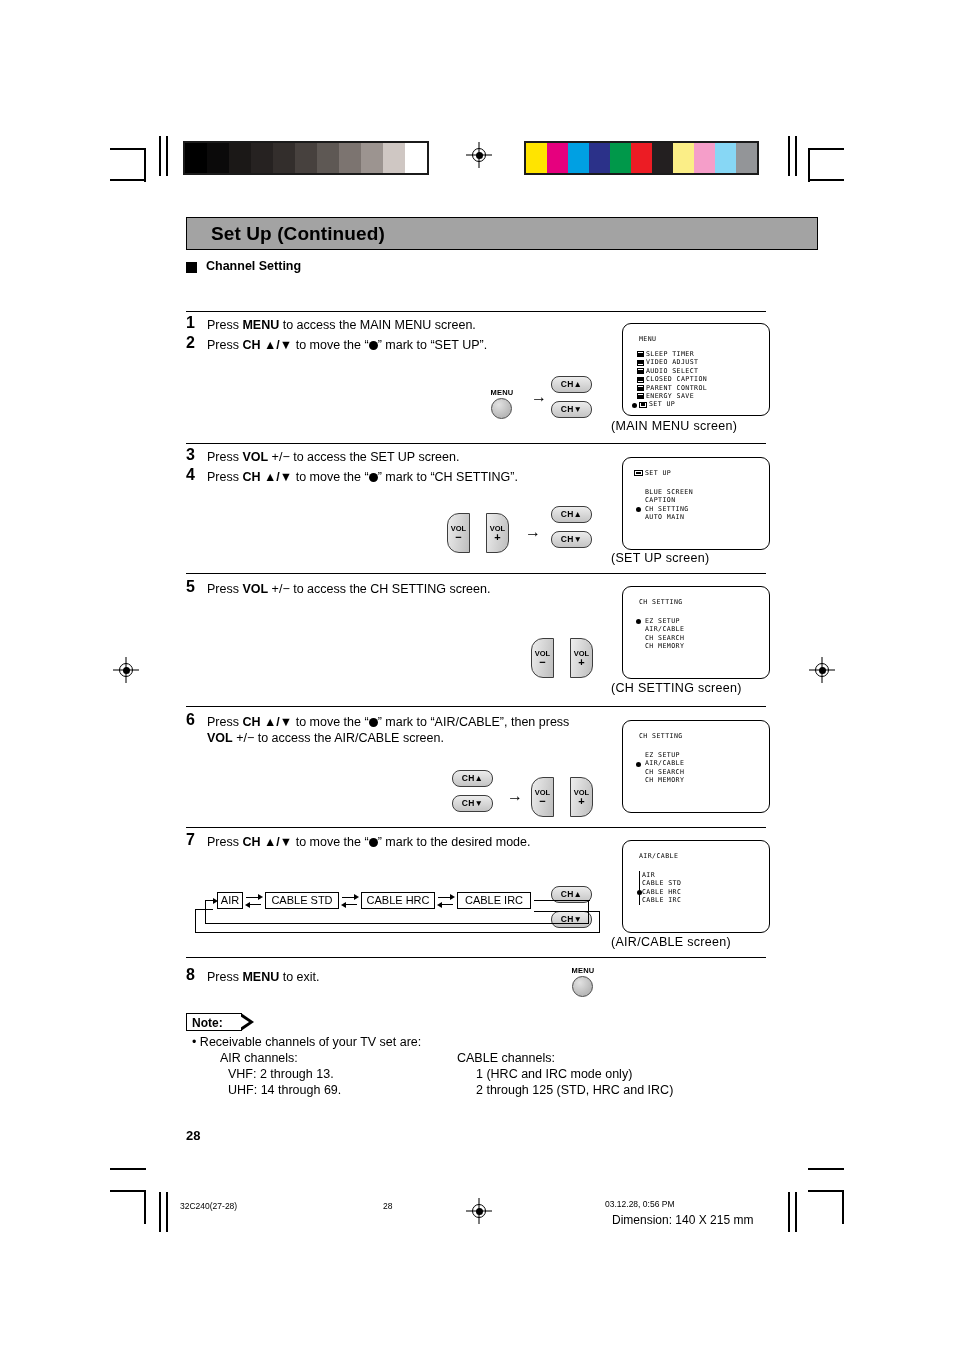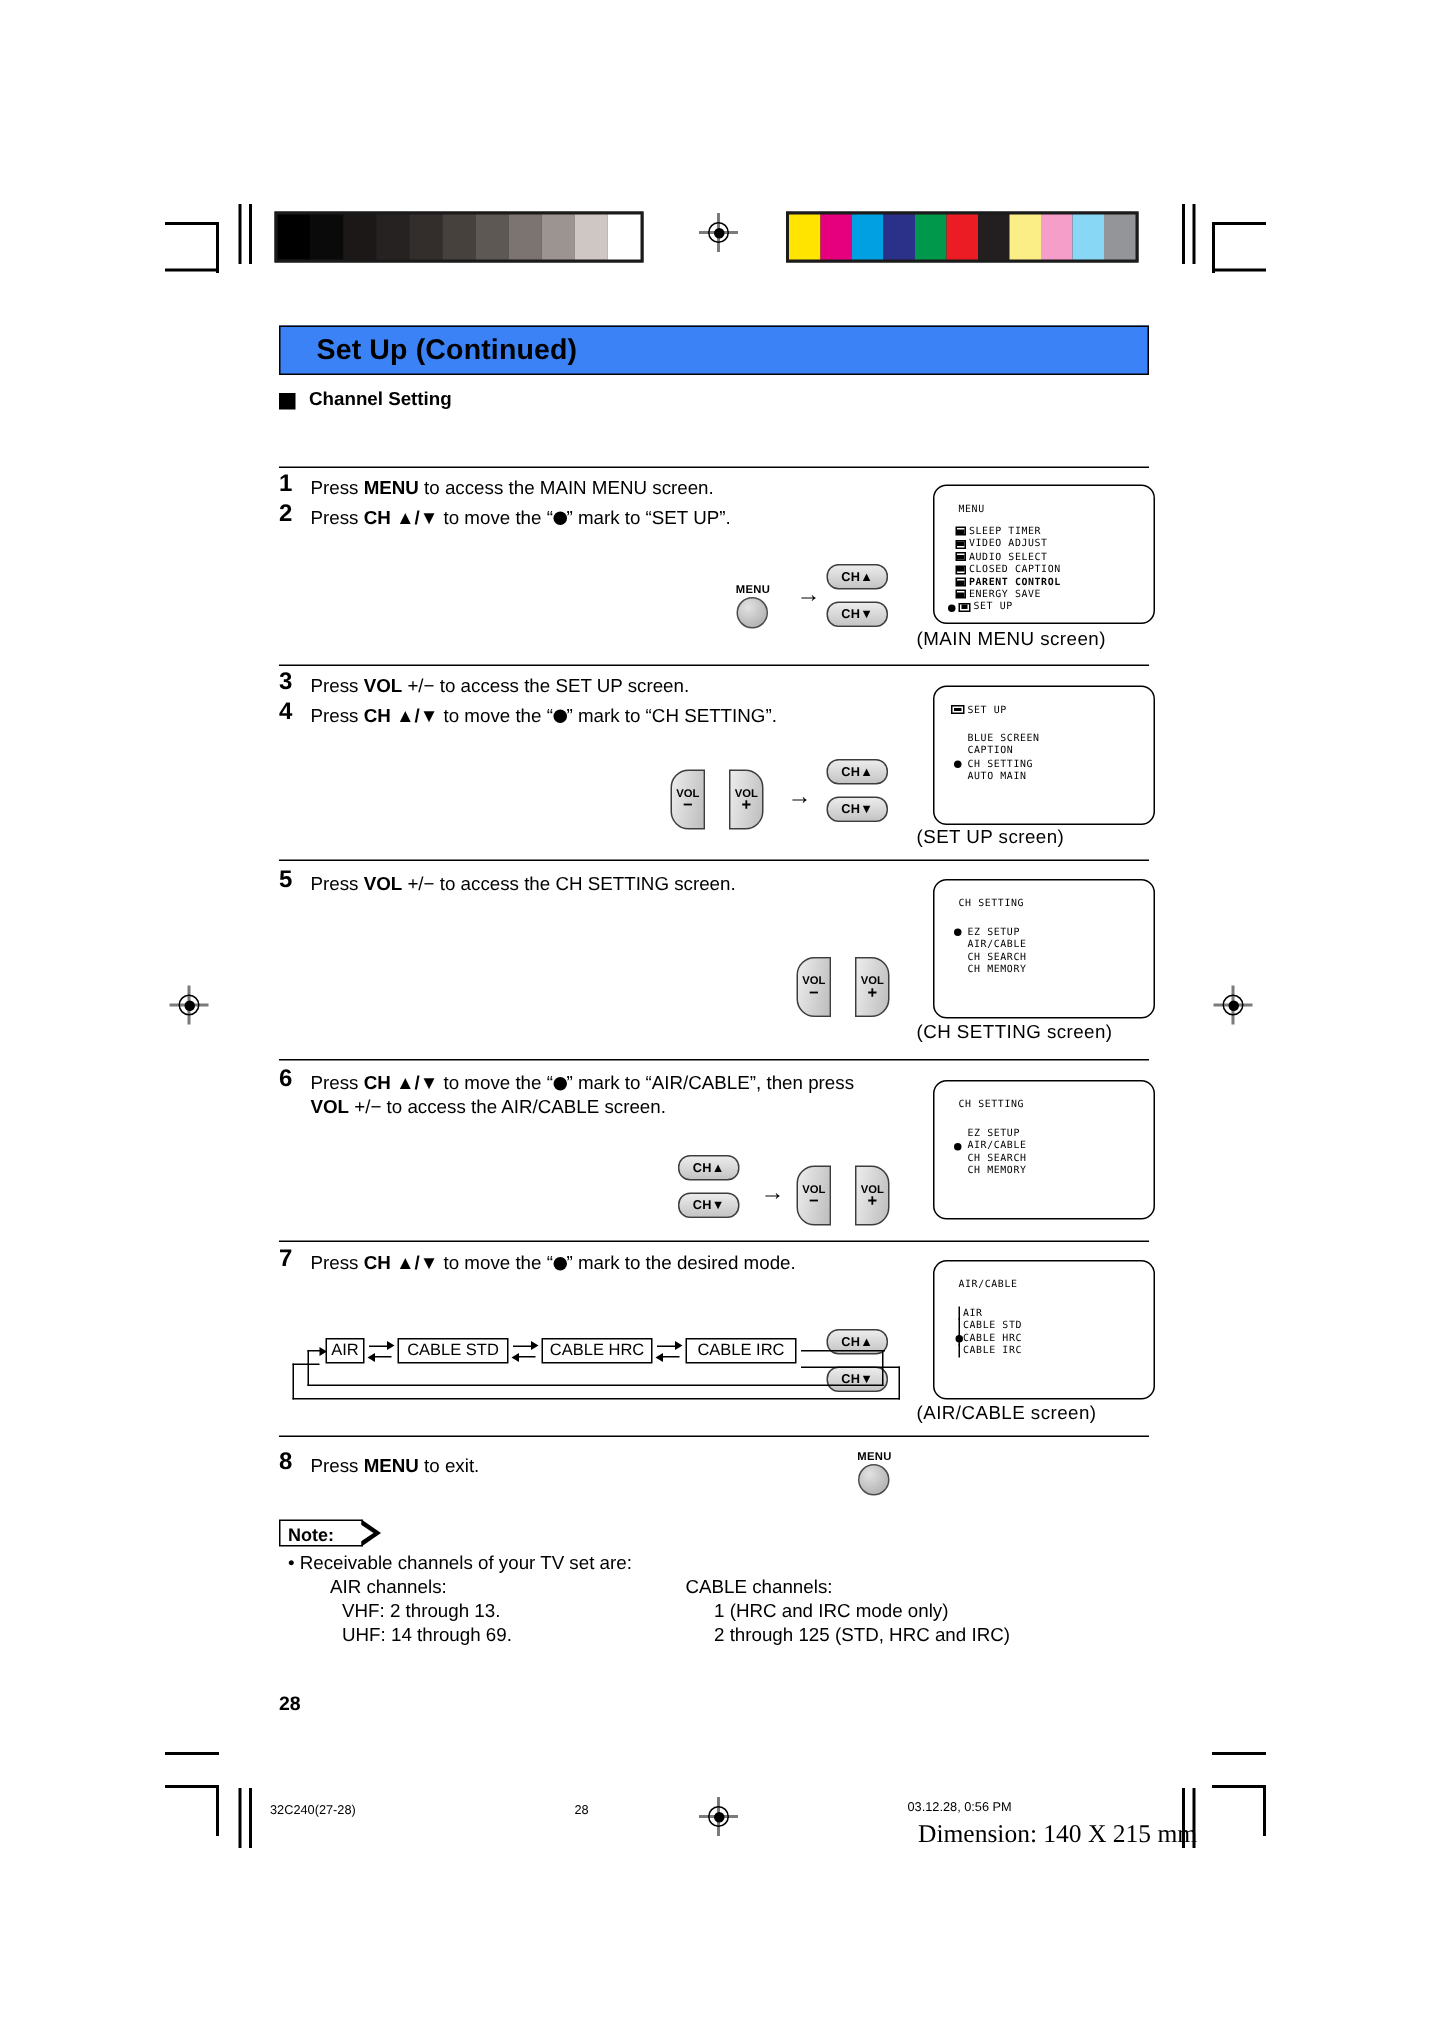--- a/index.html
+++ b/index.html
@@ -12,21 +12,21 @@
   .regmark .v{position:absolute;left:12px;top:0;width:1.5px;height:26px;background:#7b7b7b;}
   .regmark .h{position:absolute;top:12px;left:0;height:1.5px;width:26px;background:#7b7b7b;}
   .regmark .ring{position:absolute;left:6px;top:6px;width:14px;height:14px;border:1.6px solid #000;border-radius:50%;box-sizing:border-box;}
   .regmark .dot{position:absolute;left:9.5px;top:9.5px;width:7px;height:7px;background:#000;border-radius:50%;}
 
   .barstrip{position:absolute;display:flex;border:2px solid #1b1b1b;box-sizing:content-box;background:#1b1b1b;}
   .barstrip .sw{width:22px;height:30px;}
   .colorstrip .sw{width:21px;height:30px;}
 
   
-  .title-bar{position:absolute;left:186px;top:217px;width:580px;height:33px;background:#3b82f6;border:1.6px solid #000;box-sizing:border-box;}
+  .title-bar{position:absolute;left:186px;top:217px;width:632px;height:33px;background:#a3a3a3;border:1.6px solid #000;box-sizing:border-box;}
   .title-bar span{position:absolute;left:24px;top:5px;font-size:19px;font-weight:bold;letter-spacing:0.1px;}
 
   .sect-marker{position:absolute;left:186px;top:262px;width:11px;height:11px;background:#000;}
   .sect-title{position:absolute;left:206px;top:259px;font-size:12.5px;font-weight:bold;}
   .sect-body{position:absolute;left:206px;top:277px;width:565px;font-size:12.5px;font-weight:bold;line-height:15.5px;}
 
   .hr{position:absolute;background:#000;height:1.3px;left:186px;width:580px;}
 
   .step{position:absolute;font-size:12.5px;line-height:16px;}
   .step .num{position:absolute;left:0;top:-2px;font-size:16px;font-weight:bold;}
@@ -70,21 +70,21 @@
 
   
   .notebox{position:absolute;left:186px;top:1013px;width:56px;height:18px;border:1.4px solid #000;box-sizing:border-box;}
   .notebox span{position:absolute;left:5px;top:2px;font-size:12px;font-weight:bold;}
   .noteflag{position:absolute;left:241px;top:1013px;width:0;height:0;border-top:9px solid transparent;border-bottom:9px solid transparent;border-left:13px solid #000;}
   .noteflag-in{position:absolute;left:240px;top:1016px;width:0;height:0;border-top:6px solid transparent;border-bottom:6px solid transparent;border-left:9px solid #fff;}
   .note-l{position:absolute;font-size:12.5px;line-height:16px;}
 
   .pagenum{position:absolute;left:186px;top:1128px;font-size:13px;font-weight:bold;}
   .foot{position:absolute;font-size:8.5px;}
-  .footbig{position:absolute;font-size:17px;font-family:Liberation Serif, serif;}
+  .footbig{position:absolute;font-size:12px;}
 </style>
 </head>
 <body>
 
 <div class="page">
 
   <div class="crop" style="left:110px;top:148px;width:36px;height:2px;"></div>
   <div class="crop" style="left:144px;top:148px;width:2px;height:34px;"></div>
   <div class="crop" style="left:110px;top:179px;width:36px;height:2px;"></div>
   <div class="crop" style="left:159px;top:136px;width:2px;height:40px;"></div>
@@ -272,21 +272,21 @@
   </div>
 
   <div id="osdHost">
       <div class="osd" style="left: 622px; top: 323px;">
         <div class="head" style="left: 16px; top: 11px;">MENU</div>
         <ul style="left: 13px; top: 26px;">
           <li style="padding-left: 10px;"><span class="mi"><i></i></span><span>SLEEP TIMER</span></li>
           <li style="padding-left: 10px;"><span class="mi"><i></i></span><span>VIDEO ADJUST</span></li>
           <li style="padding-left: 10px;"><span class="mi"><i></i></span><span>AUDIO SELECT</span></li>
           <li style="padding-left: 10px;"><span class="mi"><i></i></span><span>CLOSED CAPTION</span></li>
-          <li style="padding-left: 10px; font-weight: bold;"><span class="mi"><i></i></span><span>PARENT CONTROL</span></li>
+          <li style="padding-left: 10px;"><span class="mi"><i></i></span><span>PARENT CONTROL</span></li>
           <li style="padding-left: 10px;"><span class="mi"><i></i></span><span>ENERGY SAVE</span></li>
           <li style="padding-left: 13px;"><span class="mk" style="left: -4px;"></span><span class="mi" style="left: 3px;"><i></i></span><span>SET UP</span></li>
         </ul>
       </div>
       <div class="caption" style="left: 611px; top: 419px;">(MAIN MENU screen)</div>
       <div class="osd" style="left: 622px; top: 457px;">
         <div class="head" style="left: 22px; top: 11px;">SET UP</div>
         <div style="position: absolute; left: 11px; top: 12px; width: 9px; height: 6px; border: 1px solid rgb(0, 0, 0); box-sizing: border-box; background: rgb(255, 255, 255);">
           <div style="position: absolute; inset: 1px; background: rgb(0, 0, 0);"></div>
         </div>

